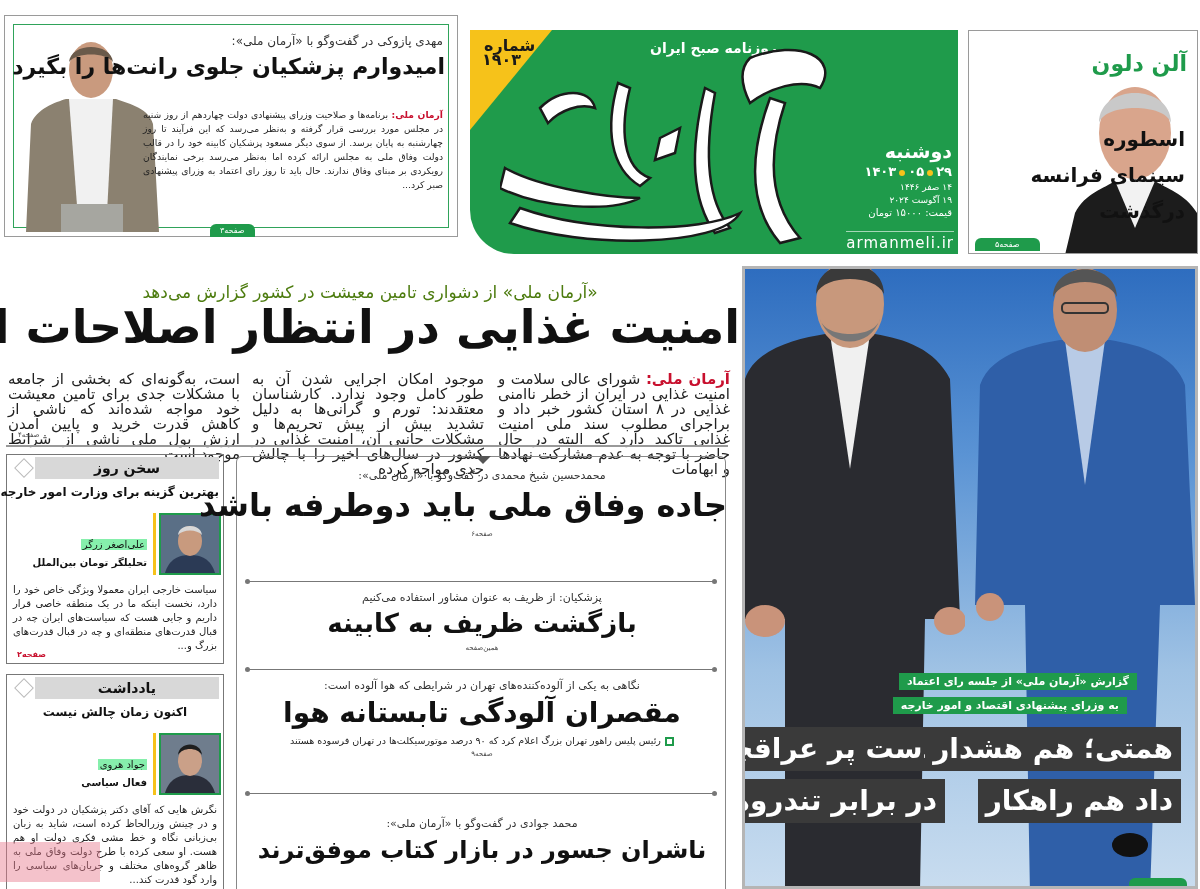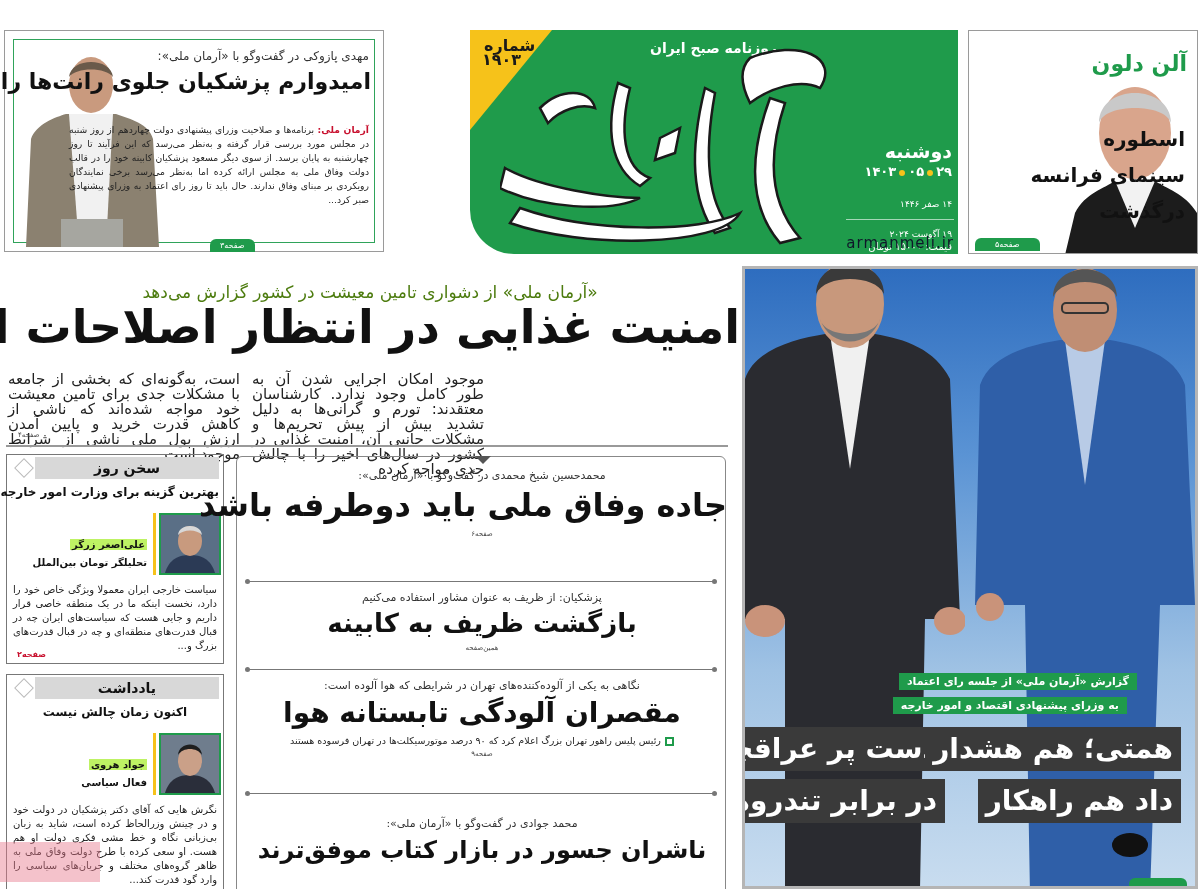--- a/index.html
+++ b/index.html
@@ -12,33 +12,33 @@
   .masthead { left: 470px; top: 30px; width: 488px; height: 224px; background: #1f9b4b; border-radius: 0 0 0 44px; overflow: hidden; }
   .masthead .issue-corner { position: absolute; left: 0; top: 0; width: 0; height: 0; border-top: 100px solid #f6c21a; border-right: 82px solid transparent; }
   .masthead .issue-label { position: absolute; left: 14px; top: 6px; font-size: 16px; font-weight: bold; color: #1a1a1a; }
   .masthead .issue-num { position: absolute; left: 12px; top: 20px; font-size: 16px; font-weight: bold; color: #1a1a1a; direction: ltr; }
   .masthead .tagline { position: absolute; left: 180px; top: 10px; font-size: 14px; font-weight: bold; color: #fff; }
   .masthead .logo { position: absolute; left: 30px; top: 18px; width: 340px; height: 200px; }
   .masthead .dateblock { position: absolute; right: 6px; top: 110px; width: 110px; text-align: right; color: #fff; }
   .masthead .day { font-size: 19px; font-weight: bold; }
   .masthead .date-main { font-size: 13px; font-weight: bold; margin-top: 2px; direction: rtl; }
   .masthead .date-main .dot { display: inline-block; width: 6px; height: 6px; background: #f6c21a; border-radius: 50%; margin: 0 3px; vertical-align: middle; }
-  .masthead .date-line { font-size: 9px; margin-top: 20px; }
+  .masthead .date-line { font-size: 9px; margin-top: 3px; }
   .masthead .price { font-size: 10px; margin-top: 2px; }
-  .masthead .site { position: absolute; right: 4px; bottom: 2px; font-size: 15px; color: #0f172a; direction: ltr; letter-spacing: 1px; border-top: 1px solid rgba(255,255,255,0.6); padding-top: 14px; }
+  .masthead .site { position: absolute; right: 4px; bottom: 2px; font-size: 15px; color: #ffffff; direction: ltr; letter-spacing: 1px; border-top: 1px solid rgba(255,255,255,0.6); padding-top: 2px; }
 
   
   .obit { left: 968px; top: 30px; width: 230px; height: 224px; border: 1px solid #9a9a9a; background: #fff; overflow: hidden; }
   .obit .name { position: absolute; right: 10px; top: 20px; font-size: 22px; font-weight: bold; color: #1f9b4b; }
   .obit .line { position: absolute; right: 12px; font-size: 20px; font-weight: bold; color: #111; white-space: nowrap; margin-top: 40px; }
   .obit .photo { position: absolute; left: 96px; top: 32px; width: 132px; height: 192px; }
   .obit .page-tag { position: absolute; left: 6px; bottom: 2px; background: #1f9b4b; color: #fff; font-size: 8px; padding: 2px 20px; border-radius: 6px 6px 0 0; }
 
   
-  .interview { left: 4px; top: 30px; width: 380px; height: 222px; border: 1px solid #9a9a9a; }
+  .interview { left: 4px; top: 15px; width: 454px; height: 222px; border: 1px solid #9a9a9a; }
   .interview .inner { position: absolute; left: 8px; top: 8px; right: 8px; bottom: 8px; border: 1.5px solid #2fa35a; }
   .interview .kicker { position: absolute; right: 14px; top: 18px; font-size: 12px; color: #333; white-space: nowrap; }
   .interview .headline { position: absolute; right: 12px; top: 38px; font-size: 22px; font-weight: bold; color: #111; white-space: nowrap; }
   .interview .body { position: absolute; right: 14px; top: 92px; width: 300px; font-size: 9.2px; line-height: 14px; color: #222; text-align: justify; }
   .interview .body .lead { color: #c8102e; font-weight: bold; }
   .interview .photo { position: absolute; left: 16px; top: 18px; width: 140px; height: 198px; }
   .interview .page-tag { position: absolute; left: 205px; bottom: -1px; background: #1f9b4b; color: #fff; font-size: 8px; padding: 2px 10px; border-radius: 6px 6px 0 0; }
 
   
   .main-kicker { left: 0; top: 282px; width: 740px; text-align: center; font-size: 17px; font-weight: normal; color: #4d7c0f; }
@@ -49,21 +49,21 @@
   .main-page { left: 18px; top: 431px; font-size: 7px; color: #444; }
   .main-rule { left: 6px; top: 445px; width: 722px; height: 2px; background: #999; }
 
   
   .sidebox { left: 6px; width: 218px; border: 1px solid #777; }
   .sidebox .hdr { position: absolute; left: 28px; right: 4px; top: 2px; height: 22px; background: #d8d8d8; text-align: center; font-size: 14px; font-weight: bold; color: #111; line-height: 22px; }
   .sidebox .diamond { position: absolute; left: 10px; top: 6px; width: 14px; height: 14px; background: #fff; border: 1px solid #bbb; transform: rotate(45deg); }
   .sidebox .title { position: absolute; left: 4px; right: 4px; top: 30px; text-align: center; font-size: 12px; font-weight: bold; color: #111; white-space: nowrap; }
   .sidebox .portrait { position: absolute; left: 152px; top: 58px; width: 62px; height: 62px; border: 2px solid #1f9b4b; overflow: hidden; }
   .sidebox .vbar { position: absolute; left: 146px; top: 58px; width: 3px; height: 62px; background: #f6c21a; }
-  .sidebox .author { position: absolute; right: 76px; top: 84px; background: #bef264; font-size: 10px; font-weight: bold; padding: 0 2px; color: #111; white-space: nowrap; }
+  .sidebox .author { position: absolute; right: 76px; top: 84px; background: #86efac; font-size: 10px; font-weight: normal; padding: 0 2px; color: #111; white-space: nowrap; }
   .sidebox .role { position: absolute; right: 76px; top: 102px; font-size: 10px; font-weight: bold; color: #111; white-space: nowrap; }
   .sidebox .body { position: absolute; left: 6px; right: 6px; top: 128px; font-size: 10px; line-height: 14px; color: #222; text-align: justify; }
   .sidebox .page { position: absolute; left: 10px; bottom: 4px; font-size: 8px; color: #c8102e; font-weight: bold; }
 
   
   .center-box { left: 236px; top: 456px; width: 490px; height: 440px; border: 1px solid #888; border-radius: 6px 6px 0 0; }
   .center-box .notch { position: absolute; left: 238px; top: -1px; width: 0; height: 0; border-left: 8px solid transparent; border-right: 8px solid transparent; border-top: 8px solid #555; }
   .story { position: absolute; left: 0; width: 490px; text-align: center; }
   .story .kicker { font-size: 11px; color: #333; white-space: nowrap; }
   .story .headline { font-weight: bold; color: #111; white-space: nowrap; }
@@ -140,20 +140,21 @@
   </svg>
   <span class="kicker">مهدی پازوکی در گفت‌وگو با «آرمان ملی»:</span>
   <span class="headline">امیدوارم پزشکیان جلوی رانت‌ها را بگیرد</span>
   <p class="body"><span class="lead">آرمان ملی:</span><span> برنامه‌ها و صلاحیت وزرای پیشنهادی دولت چهاردهم از روز شنبه در مجلس مورد بررسی قرار گرفته و به‌نظر می‌رسد که این فرآیند تا روز چهارشنبه به پایان برسد. از سوی دیگر مسعود پزشکیان کابینه خود را در قالب دولت وفاق ملی به مجلس ارائه کرده اما به‌نظر می‌رسد برخی نمایندگان رویکردی بر مبنای وفاق ندارند. حال باید تا روز رای اعتماد به وزرای پیشنهادی صبر کرد...</span></p>
   <span class="page-tag">صفحه۳</span>
 </div>
 
 <div class="abs main-kicker">«آرمان ملی» از دشواری تامین معیشت در کشور گزارش می‌دهد</div>
 <div class="abs main-headline">امنیت غذایی در انتظار اصلاحات اقتصادی</div>
 <div class="abs main-cols">
+  <p class="main-col" style="right:0"><span class="lead">آرمان ملی:</span><span> شورای عالی سلامت و امنیت غذایی در ایران از خطر ناامنی غذایی در ۸ استان کشور خبر داد و براجرای مطلوب سند ملی امنیت غذایی تاکید دارد که البته در حال حاضر با توجه به عدم مشارکت نهادها و ابهامات</span></p>
   <p class="main-col" style="right:246px">موجود امکان اجرایی شدن آن به طور کامل وجود ندارد. کارشناسان معتقدند: تورم و گرانی‌ها به دلیل تشدید بیش از پیش تحریم‌ها و مشکلات جانبی آن، امنیت غذایی در کشور در سال‌های اخیر را با چالش جدی مواجه کرده</p>
   <p class="main-col" style="right:490px">است، به‌گونه‌ای که بخشی از جامعه با مشکلات جدی برای تامین معیشت خود مواجه شده‌اند که ناشی از کاهش قدرت خرید و پایین آمدن ارزش پول ملی ناشی از شرایط موجود است.</p>
 </div>
 <span class="abs main-page">صفحه۴</span>
 <div class="abs main-rule"></div>
 
 <div class="abs sidebox" style="top:454px;height:210px">
   <div class="diamond"></div>
   <div class="hdr">سخن روز</div>
   <div class="title">بهترین گزینه برای وزارت امور خارجه</div>

